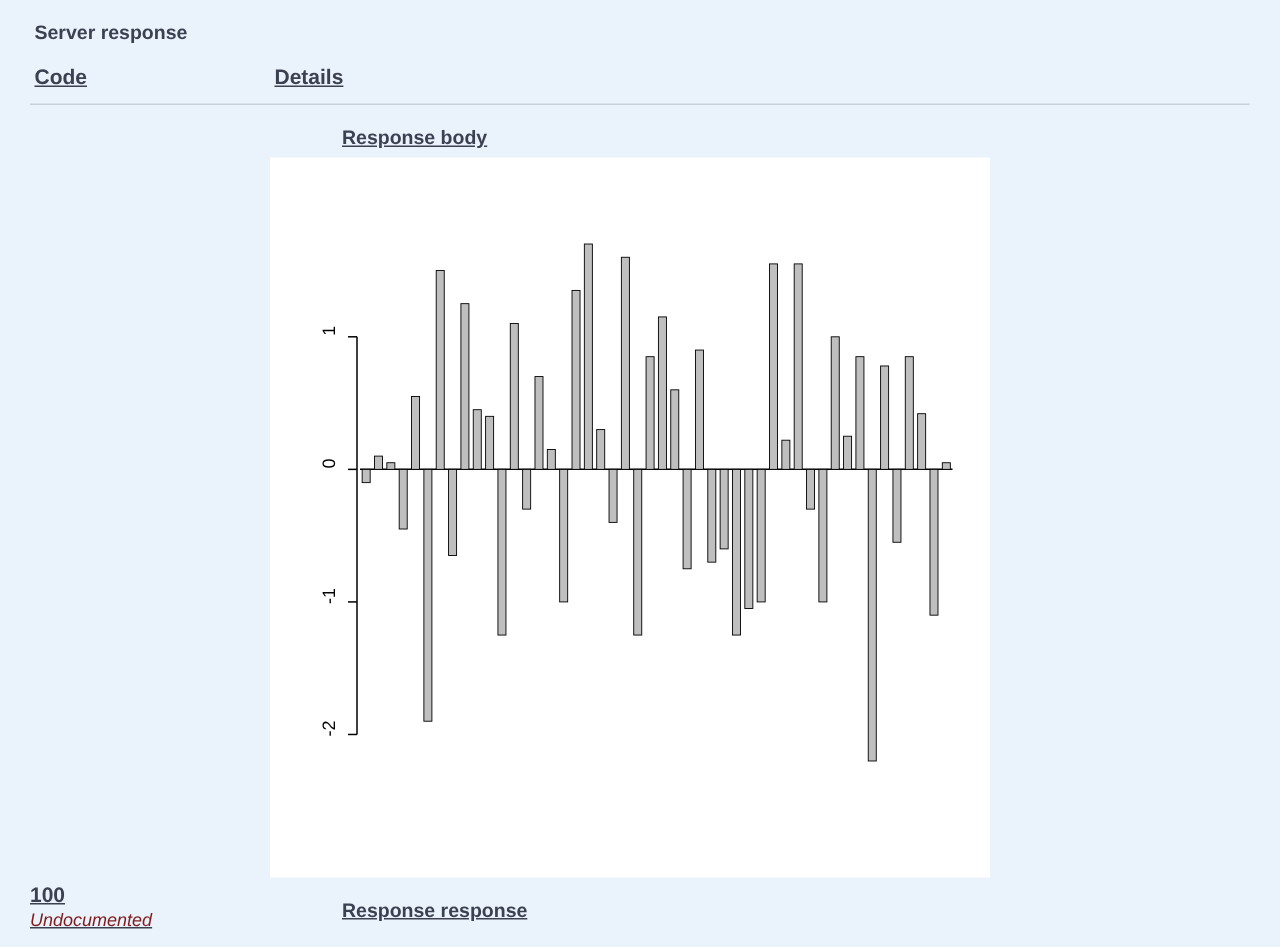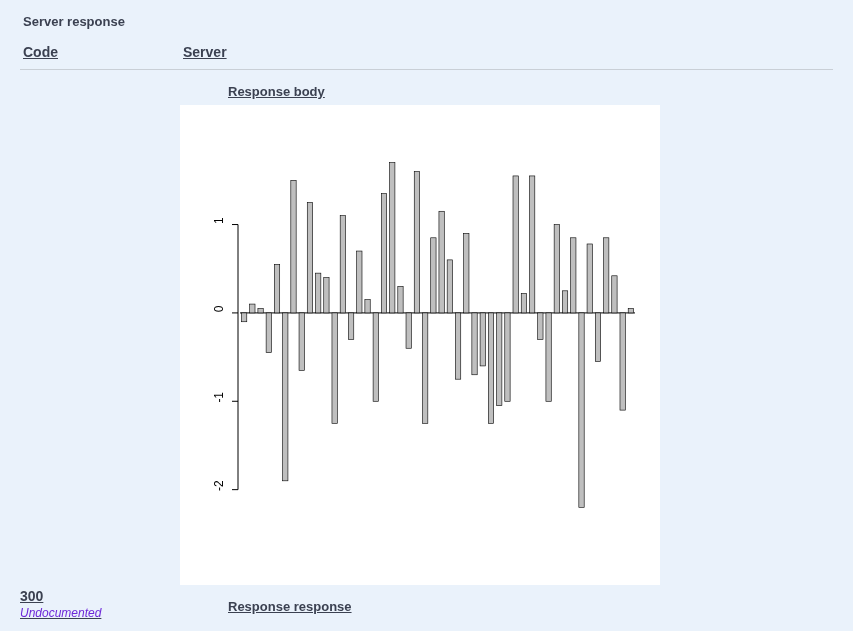--- a/index.html
+++ b/index.html
@@ -42,21 +42,21 @@
       color: #3b4151;
     }
     .code-value {
       font-size: 14px;
       font-weight: 600;
       color: #3b4151;
     }
     .code-note {
       font-size: 12px;
       font-style: italic;
-      color: #6d28d9;
+      color: #7f1d1d;
       margin-top: 2px;
     }
     .body-row {
       padding-top: 14px;
     }
     .details-title {
       font-size: 13px;
       font-weight: 700;
       color: #3b4151;
       margin-bottom: 6px;
@@ -76,27 +76,27 @@
 <body>
 
 <div class="container">
   <div class="section-title">Server response</div>
 
   <div class="row header-row">
     <div class="col-left">
       <span class="header-label">Code</span>
     </div>
     <div class="col-right">
-      <span class="header-label">Server</span>
+      <span class="header-label">Details</span>
     </div>
   </div>
 
   <div class="row body-row">
     <div class="col-left">
-      <div class="code-value">300</div>
+      <div class="code-value">100</div>
       <div class="code-note">Undocumented</div>
     </div>
     <div class="col-right">
       <div class="details-title">Response body</div>
       <div class="chart-box">
         <svg class="chart-svg" id="chart-svg" width="480" height="480">
             <line x1="58" y1="384.6511627906977" x2="58" y2="119.53488372093022" stroke="#000" stroke-width="1"></line>
             <line x1="58" y1="384.6511627906977" x2="52" y2="384.6511627906977" stroke="#000" stroke-width="1"></line>
             <text x="44" y="384.6511627906977" text-anchor="middle" dominant-baseline="middle" font-size="12" fill="#000" transform="rotate(-90 40 384.6511627906977)">-2</text>
             <line x1="58" y1="296.27906976744185" x2="52" y2="296.27906976744185" stroke="#000" stroke-width="1"></line>

